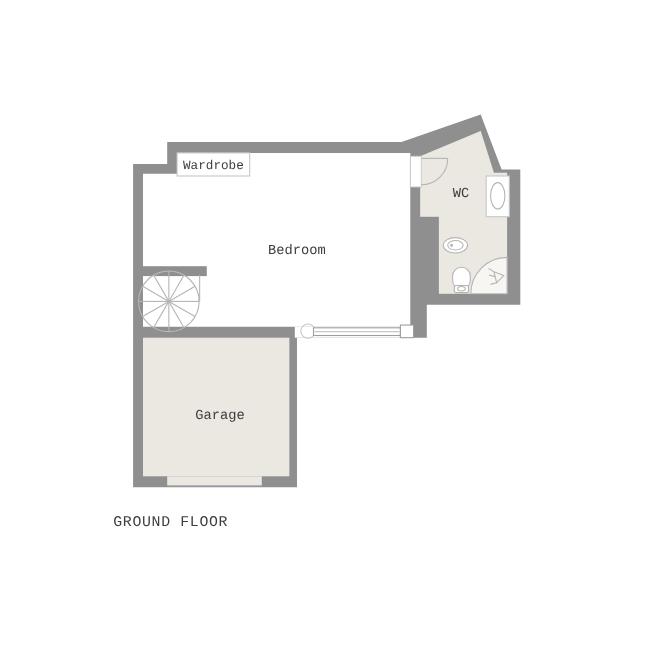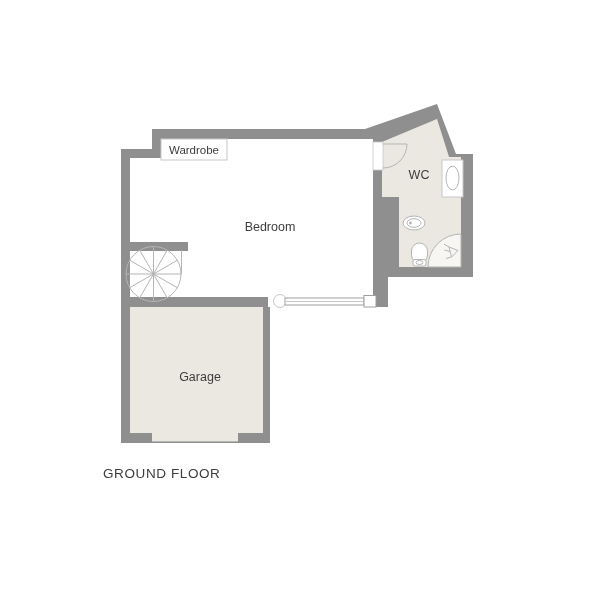--- a/index.html
+++ b/index.html
@@ -1,17 +1,17 @@
 <!DOCTYPE html>
 <html style="--wall: #8f8f8f; --floor: #ebe8e2; --bedroom_floor: #ffffff; --shower: #f7f6f3; --stroke: #b5b5b5; --border: #c7c7c7; --door: #9e9e9e; --text: #3d3d3d; --bg: #ffffff;"><head>
 <meta charset="utf-8">
 <style>
   html,body{margin:0;padding:0;background:var(--bg,#fff);}
   .canvas{position:relative;width:600px;height:600px;background:var(--bg,#fff);
-          font-family:Liberation Sans, sans-serif;overflow:hidden;}
+          font-family:Liberation Mono, monospace;overflow:hidden;}
   svg{position:absolute;left:0;top:0;}
   .wall{fill:var(--wall,#8f8f8f);}
   .floor{fill:var(--floor,#ebe8e2);}
   .bedfloor{fill:var(--bedroom_floor,#ffffff);}
   .fixture{fill:#ffffff;stroke:var(--stroke,#b5b5b5);stroke-width:1;}
   .thin{fill:none;stroke:var(--stroke,#b5b5b5);stroke-width:1;}
   .boxed{fill:#ffffff;stroke:var(--border,#c7c7c7);stroke-width:1;}
   .doorline{fill:#ffffff;stroke:var(--door,#9e9e9e);stroke-width:1;}
   .faint{fill:none;stroke:var(--border,#c7c7c7);stroke-width:1;}
   .shower{fill:var(--shower,#f7f6f3);stroke:var(--stroke,#b5b5b5);stroke-width:1;}

